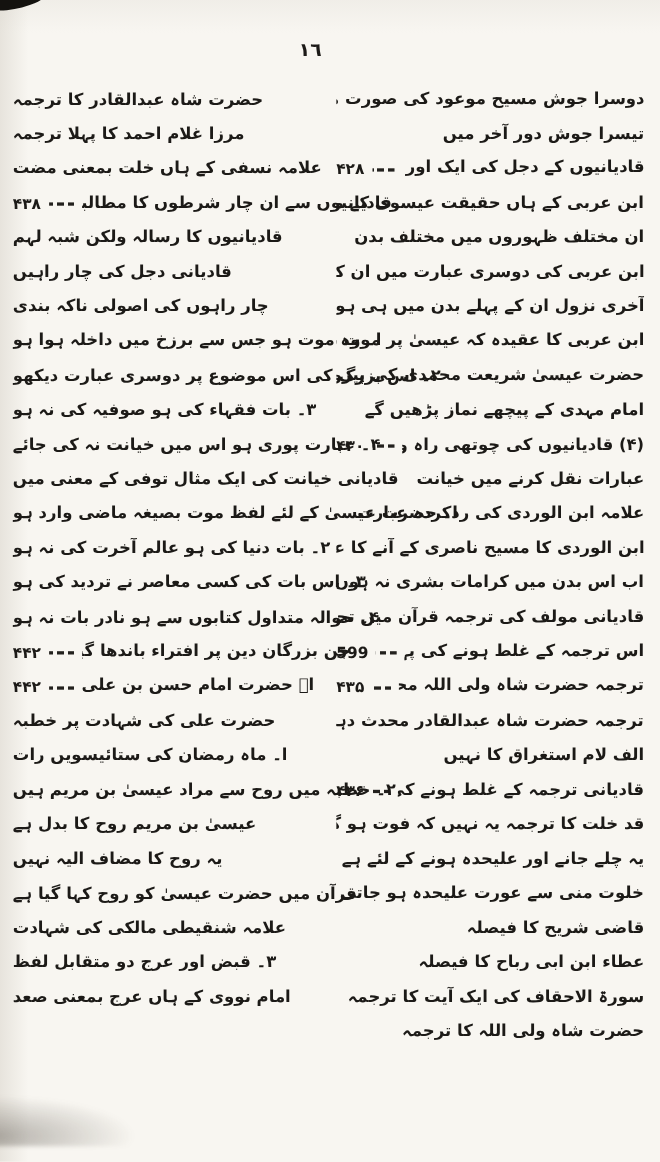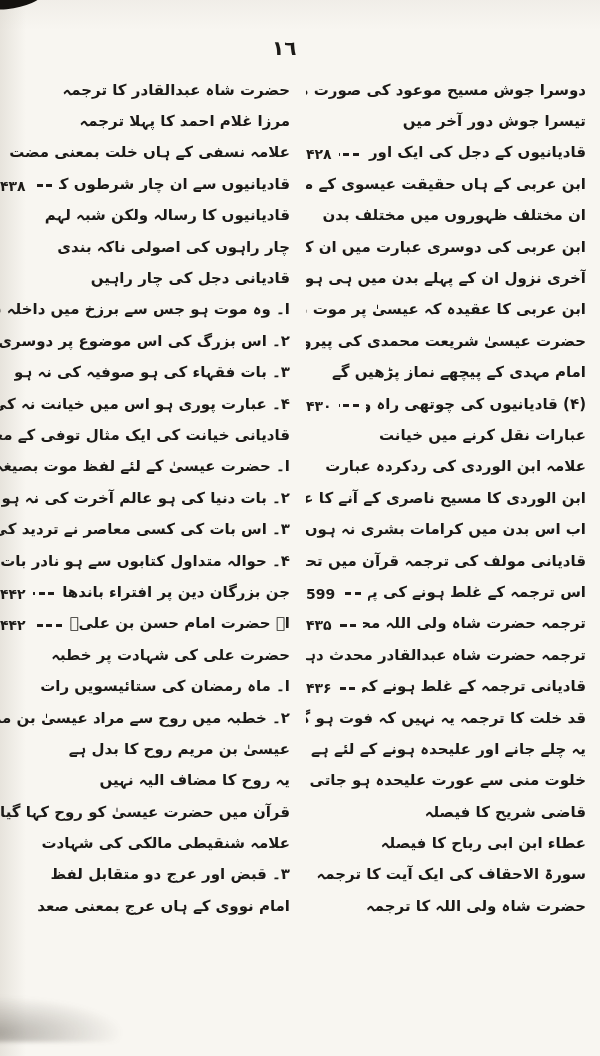--- a/index.html
+++ b/index.html
@@ -24,29 +24,29 @@
     transform: rotate(-7deg);
   }
   .bottom-smudge {
     position: absolute; bottom: 14px; left: -26px;
     width: 150px; height: 46px;
     background: radial-gradient(ellipse at 15% 80%, rgba(70,64,56,0.38), rgba(70,64,56,0) 70%);
     filter: blur(2px);
   }
   .page-number {
     position: absolute; top: 36px; left: 272px;
-    font-size: 20px; font-weight: 700; letter-spacing: 2px;
+    font-size: 17px; font-weight: 700; letter-spacing: 2px;
     direction: ltr;
   }
   .col {
     position: absolute; top: 74px;
     display: flex; flex-direction: column;
   }
   .col-right { right: 14px; width: 280px; }
-  .col-left  { left: 0;  width: 290px; }
+  .col-left  { left: 12px;  width: 290px; align-items: flex-end; }
   .row {
     height: 31.4px;
     display: flex;
     flex-direction: row;        
     align-items: center;
     overflow: hidden;
   }
   .entry-text {
     font-size: 15px;
     font-weight: 700;
@@ -171,20 +171,24 @@
     <span class="entry-text">ترجمہ حضرت شاہ ولی اللہ محدث دہلوی</span>
     <span class="leader"></span>
     <span class="pagenum">۴۳۵</span>
   </div>
 
   <div class="row">
     <span class="entry-text">ترجمہ حضرت شاہ عبدالقادر محدث دہلوی</span>
 
   </div>
 
+  <div class="row">
+    <span class="entry-text">الف لام استغراق کا نہیں</span>
+
+  </div>
 
   <div class="row">
     <span class="entry-text">قادیانی ترجمہ کے غلط ہونے کی دوسری دلیل</span>
     <span class="leader"></span>
     <span class="pagenum">۴۳۶</span>
   </div>
 
   <div class="row">
     <span class="entry-text">قد خلت کا ترجمہ یہ نہیں کہ فوت ہو گئے ہیں</span>
 
@@ -242,30 +246,30 @@
     <span class="pagenum">۴۳۸</span>
   </div>
 
   <div class="row">
     <span class="entry-text">قادیانیوں کا رسالہ ولکن شبہ لہم</span>
 
   </div>
 
 
   <div class="row">
+    <span class="entry-text">قادیانی دجل کی چار راہیں</span>
+
+  </div>
+
+  <div class="row">
     <span class="entry-text">چار راہوں کی اصولی ناکہ بندی</span>
 
   </div>
 
   <div class="row">
-    <span class="entry-text">قادیانی دجل کی چار راہیں</span>
-
-  </div>
-
-  <div class="row">
     <span class="entry-text">ا۔ وہ موت ہو جس سے برزخ میں داخلہ ہوا ہو</span>
 
   </div>
 
   <div class="row">
     <span class="entry-text">۲۔ اس بزرگ کی اس موضوع پر دوسری عبارت دیکھو</span>
 
   </div>
 
   <div class="row">

